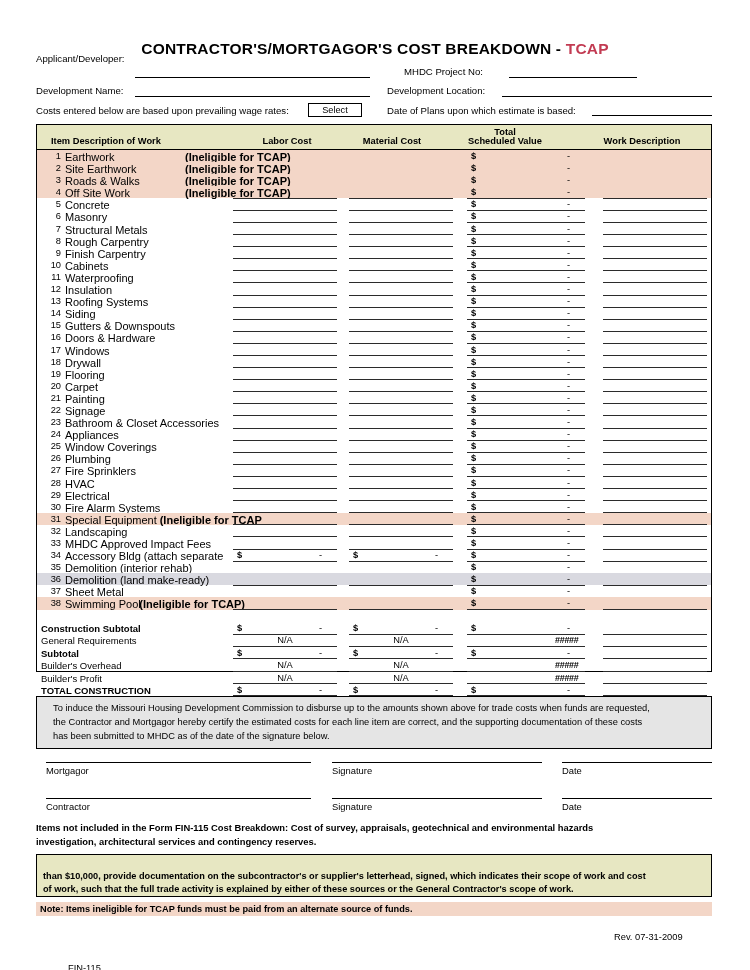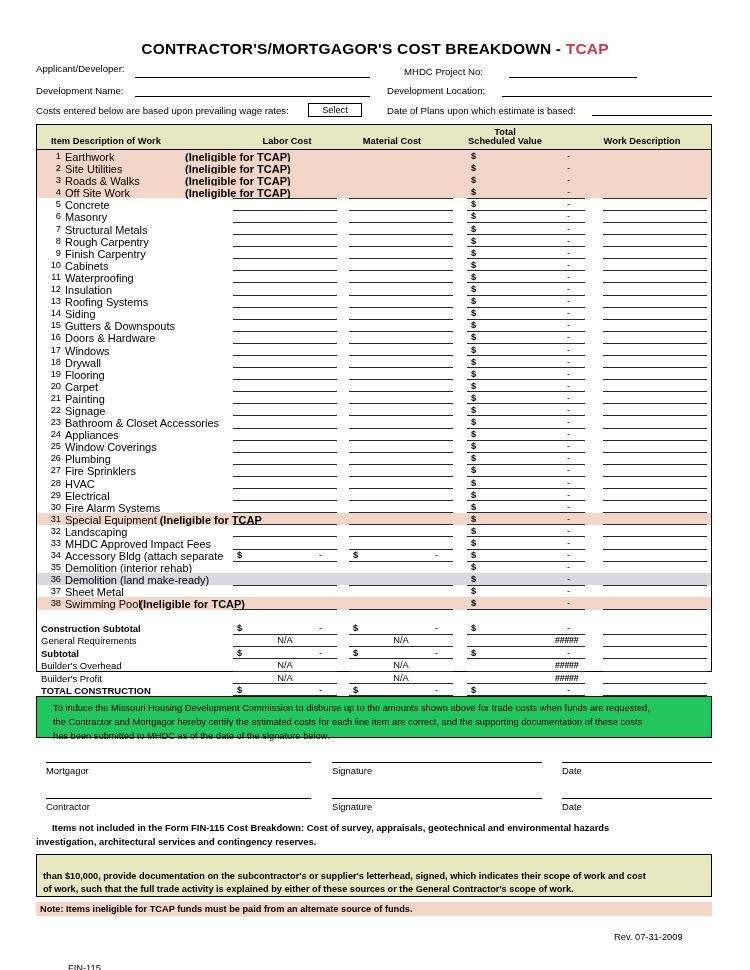--- a/index.html
+++ b/index.html
@@ -54,22 +54,22 @@
   .na{position:absolute;font-size:9.3px;top:1px;text-align:center;}
   .hash{position:absolute;font-size:9px;font-weight:bold;top:1px;letter-spacing:-.3px;}
 
   
   .trow{position:relative;height:12.4px;}
   .tlabel{position:absolute;left:4px;font-size:9.5px;top:1px;white-space:nowrap;}
   .tb{font-weight:bold;}
 
   
   .certbox{
-    position:absolute;left:36px;top:696px;width:676px;height:42px;
-    border:1.2px solid #000;background:#22c55e;box-sizing:border-box;
+    position:absolute;left:36px;top:696px;width:676px;height:53px;
+    border:1.2px solid #000;background:#e5e5e5;box-sizing:border-box;
   }
   .certline{position:absolute;left:16px;font-size:9.3px;white-space:nowrap;}
 
   
   .sig{position:absolute;font-size:9.4px;}
 
   .note1{position:absolute;font-size:9.4px;font-weight:bold;white-space:nowrap;}
 
   .firmbox{
     position:absolute;left:36px;top:854px;width:676px;height:43px;
@@ -86,21 +86,21 @@
 </style>
 </head>
 <body>
 
 <div class="page">
 
   <div class="title">
     <span>CONTRACTOR'S/MORTGAGOR'S COST BREAKDOWN - </span><span class="tcap">TCAP</span>
   </div>
 
-  <div class="hdr" style="left:36px;top:63px;">Applicant/Developer:</div>
+  <div class="hdr" style="left:36px;top:53px;">Applicant/Developer:</div>
   <div class="rule" style="left:135px;top:77px;width:235px;"></div>
 
   <div class="hdr" style="left:36px;top:85px;">Development Name:</div>
   <div class="rule" style="left:135px;top:96px;width:235px;"></div>
 
   <div class="hdr" style="left:36px;top:105px;">Costs entered below are based upon prevailing wage rates:</div>
   <div class="selbtn" style="left:308px;top:103px;width:52px;">Select</div>
 
   <div class="hdr" style="left:404px;top:66px;">MHDC Project No:</div>
   <div class="rule" style="left:509px;top:77px;width:128px;"></div>
@@ -130,21 +130,21 @@
           <div class="uc" style="left: 196px; width: 104px;"></div>
           <div class="uc" style="left: 312px; width: 104px;"></div>
           <div class="uc" style="left: 430px; width: 118px;"></div>
           <div class="dol" style="left: 434px;">$</div>
           <div class="dash" style="left: 530px;">-</div>
           <div class="uc" style="left: 566px; width: 104px;"></div>
         </div>
         <div class="row">
           <div class="hl" style="background: rgb(243, 214, 199);"></div>
           <div class="num">2</div>
-          <div class="desc">Site Utilities</div>
+          <div class="desc">Site Earthwork</div>
           <div class="desc inel" style="left: 148px;">(Ineligible for TCAP)</div>
           <div class="uc" style="left: 196px; width: 104px;"></div>
           <div class="uc" style="left: 312px; width: 104px;"></div>
           <div class="uc" style="left: 430px; width: 118px;"></div>
           <div class="dol" style="left: 434px;">$</div>
           <div class="dash" style="left: 530px;">-</div>
           <div class="uc" style="left: 566px; width: 104px;"></div>
         </div>
         <div class="row">
           <div class="hl" style="background: rgb(243, 214, 199);"></div>
@@ -606,21 +606,21 @@
   <div class="rule" style="left:562px;top:762px;width:150px;"></div>
   <div class="sig" style="left:562px;top:765px;">Date</div>
 
   <div class="rule" style="left:46px;top:798px;width:265px;"></div>
   <div class="sig" style="left:46px;top:801px;">Contractor</div>
   <div class="rule" style="left:332px;top:798px;width:210px;"></div>
   <div class="sig" style="left:332px;top:801px;">Signature</div>
   <div class="rule" style="left:562px;top:798px;width:150px;"></div>
   <div class="sig" style="left:562px;top:801px;">Date</div>
 
-  <div class="note1" style="left:52px;top:822px;">Items not included in the Form FIN-115 Cost Breakdown:  Cost of survey, appraisals, geotechnical and environmental hazards</div>
+  <div class="note1" style="left:36px;top:822px;">Items not included in the Form FIN-115 Cost Breakdown:  Cost of survey, appraisals, geotechnical and environmental hazards</div>
   <div class="note1" style="left:36px;top:836px;">investigation, architectural services and contingency reserves.</div>
 
   <div class="firmbox">
     <div class="firmline" style="top:16px;">than $10,000, provide documentation on the subcontractor's or supplier's letterhead, signed, which indicates their scope of work and cost</div>
     <div class="firmline" style="top:29px;">of work, such that the full trade activity is explained by either of these sources or the General Contractor's scope of work.</div>
   </div>
 
   <div class="notebar">
     <span>Note:  Items ineligible for TCAP funds must be paid from an alternate source of funds.</span>
   </div>

